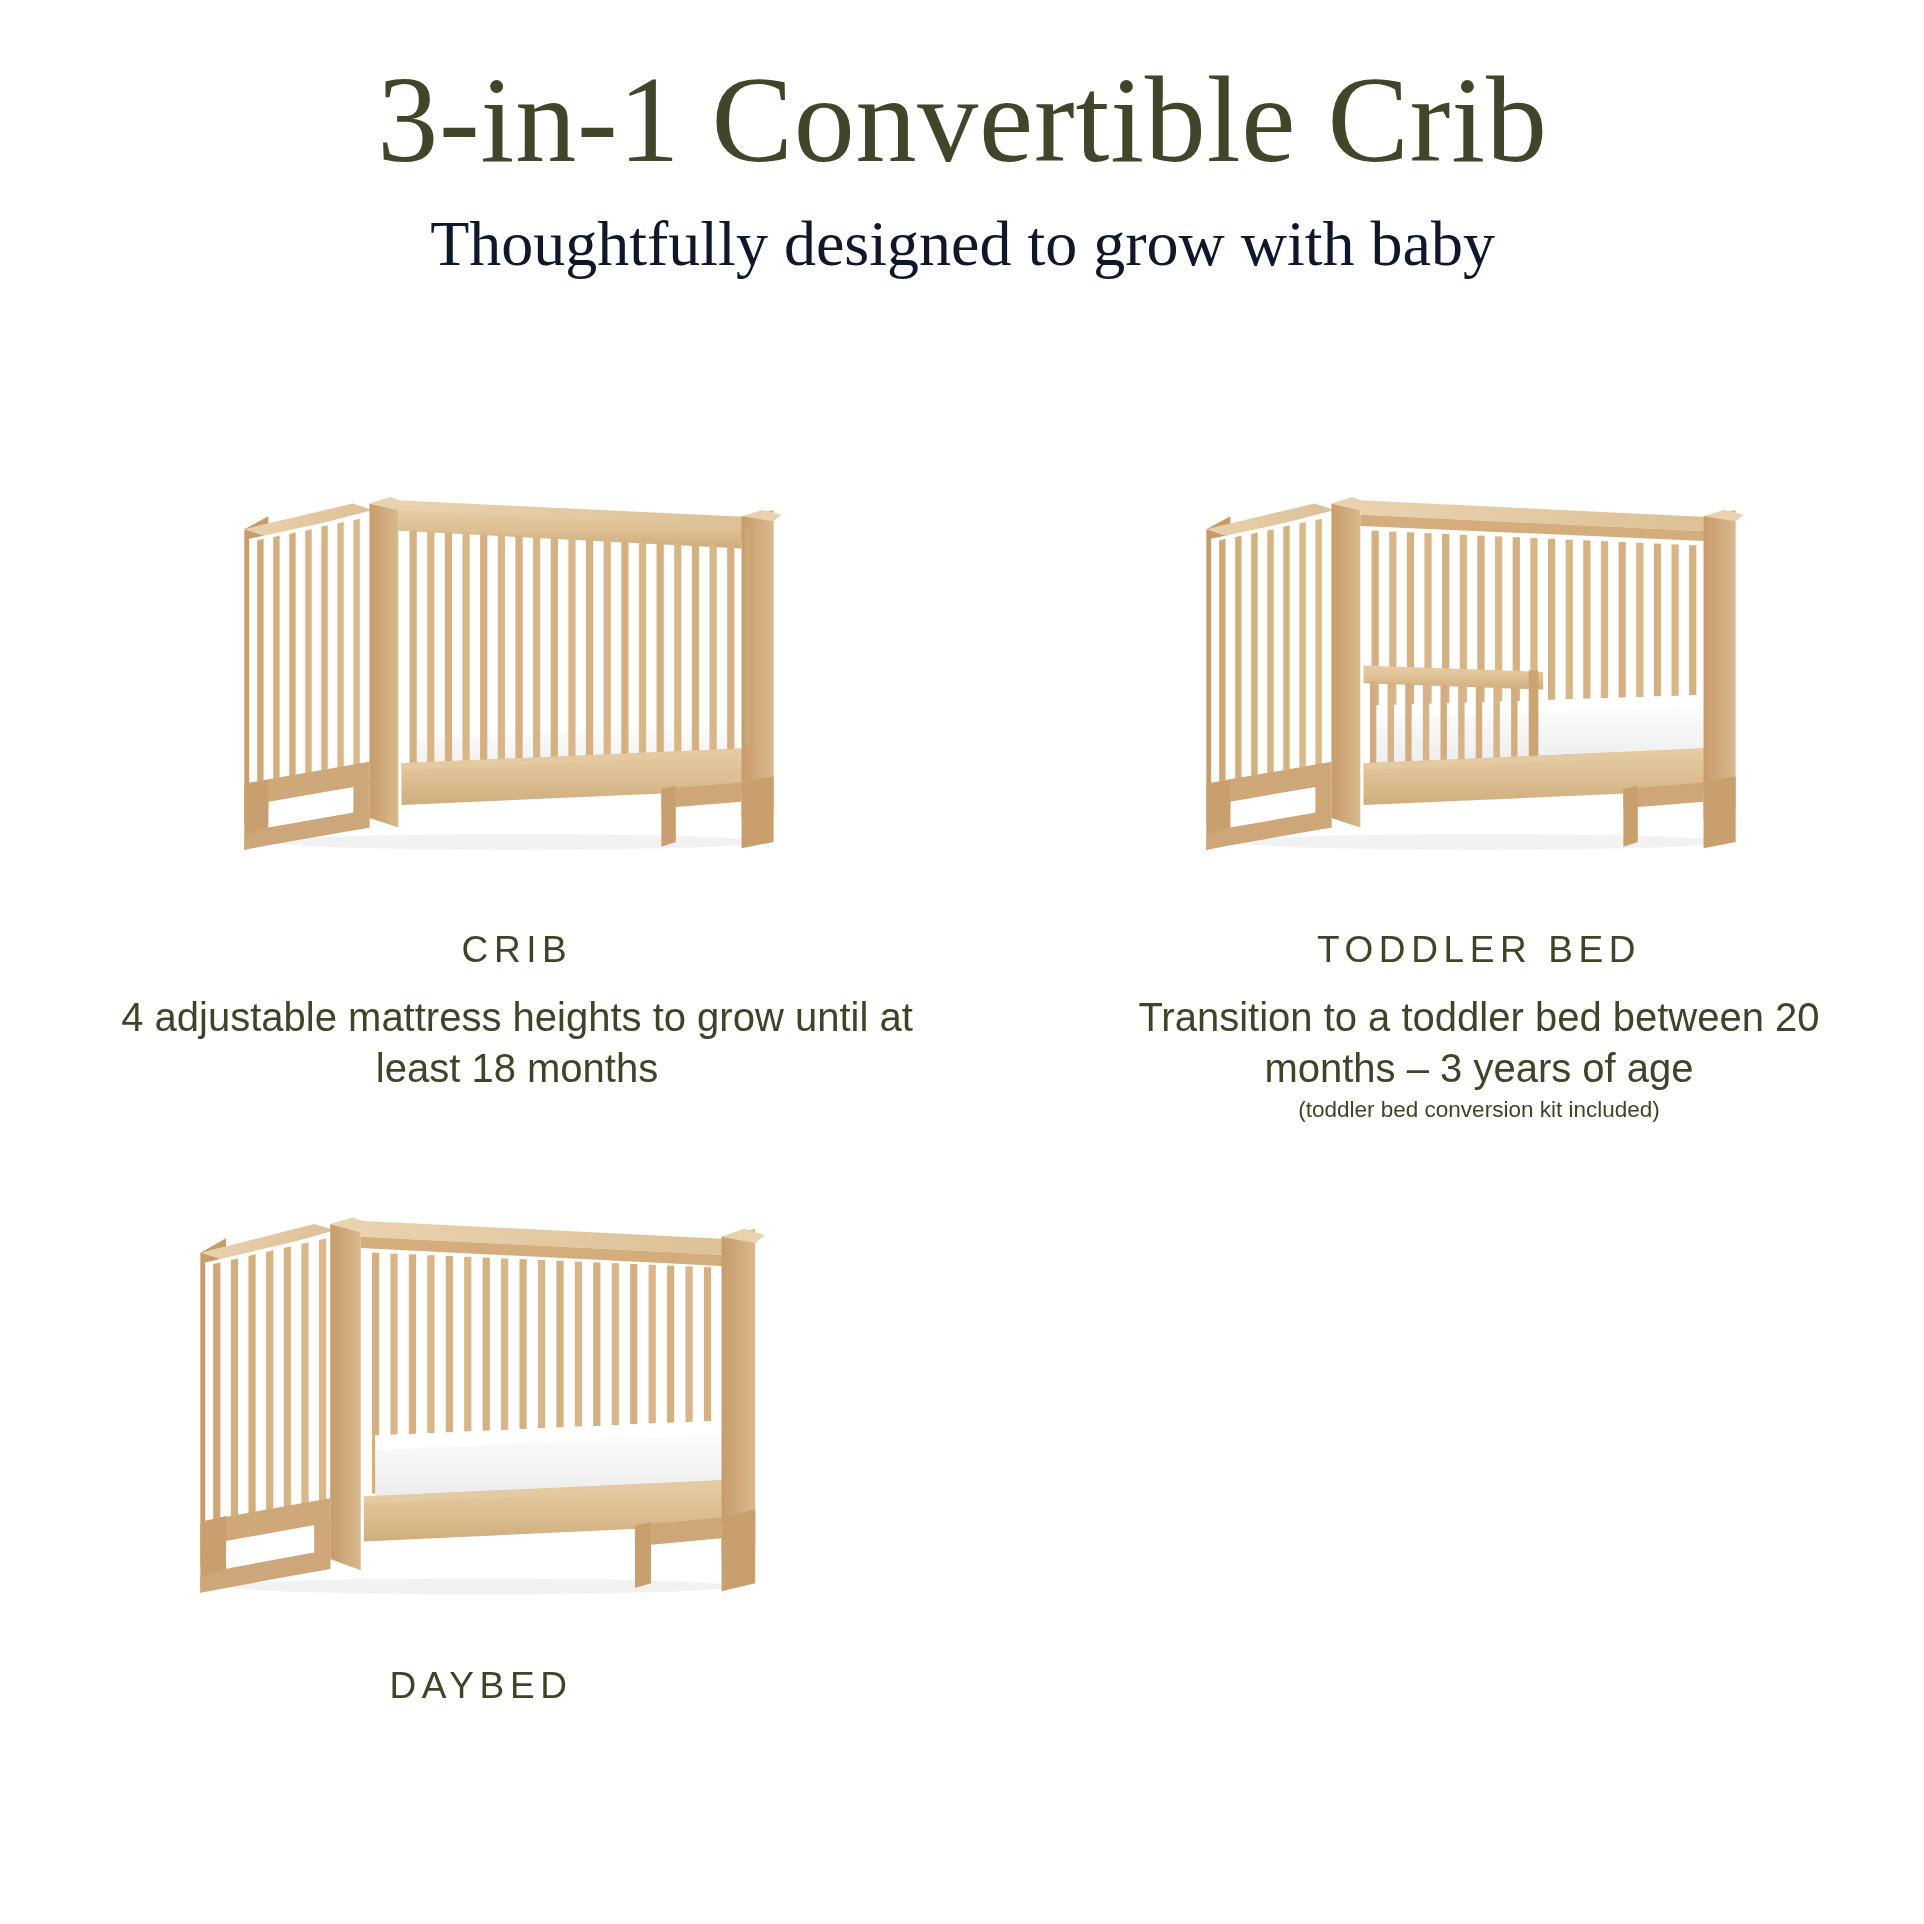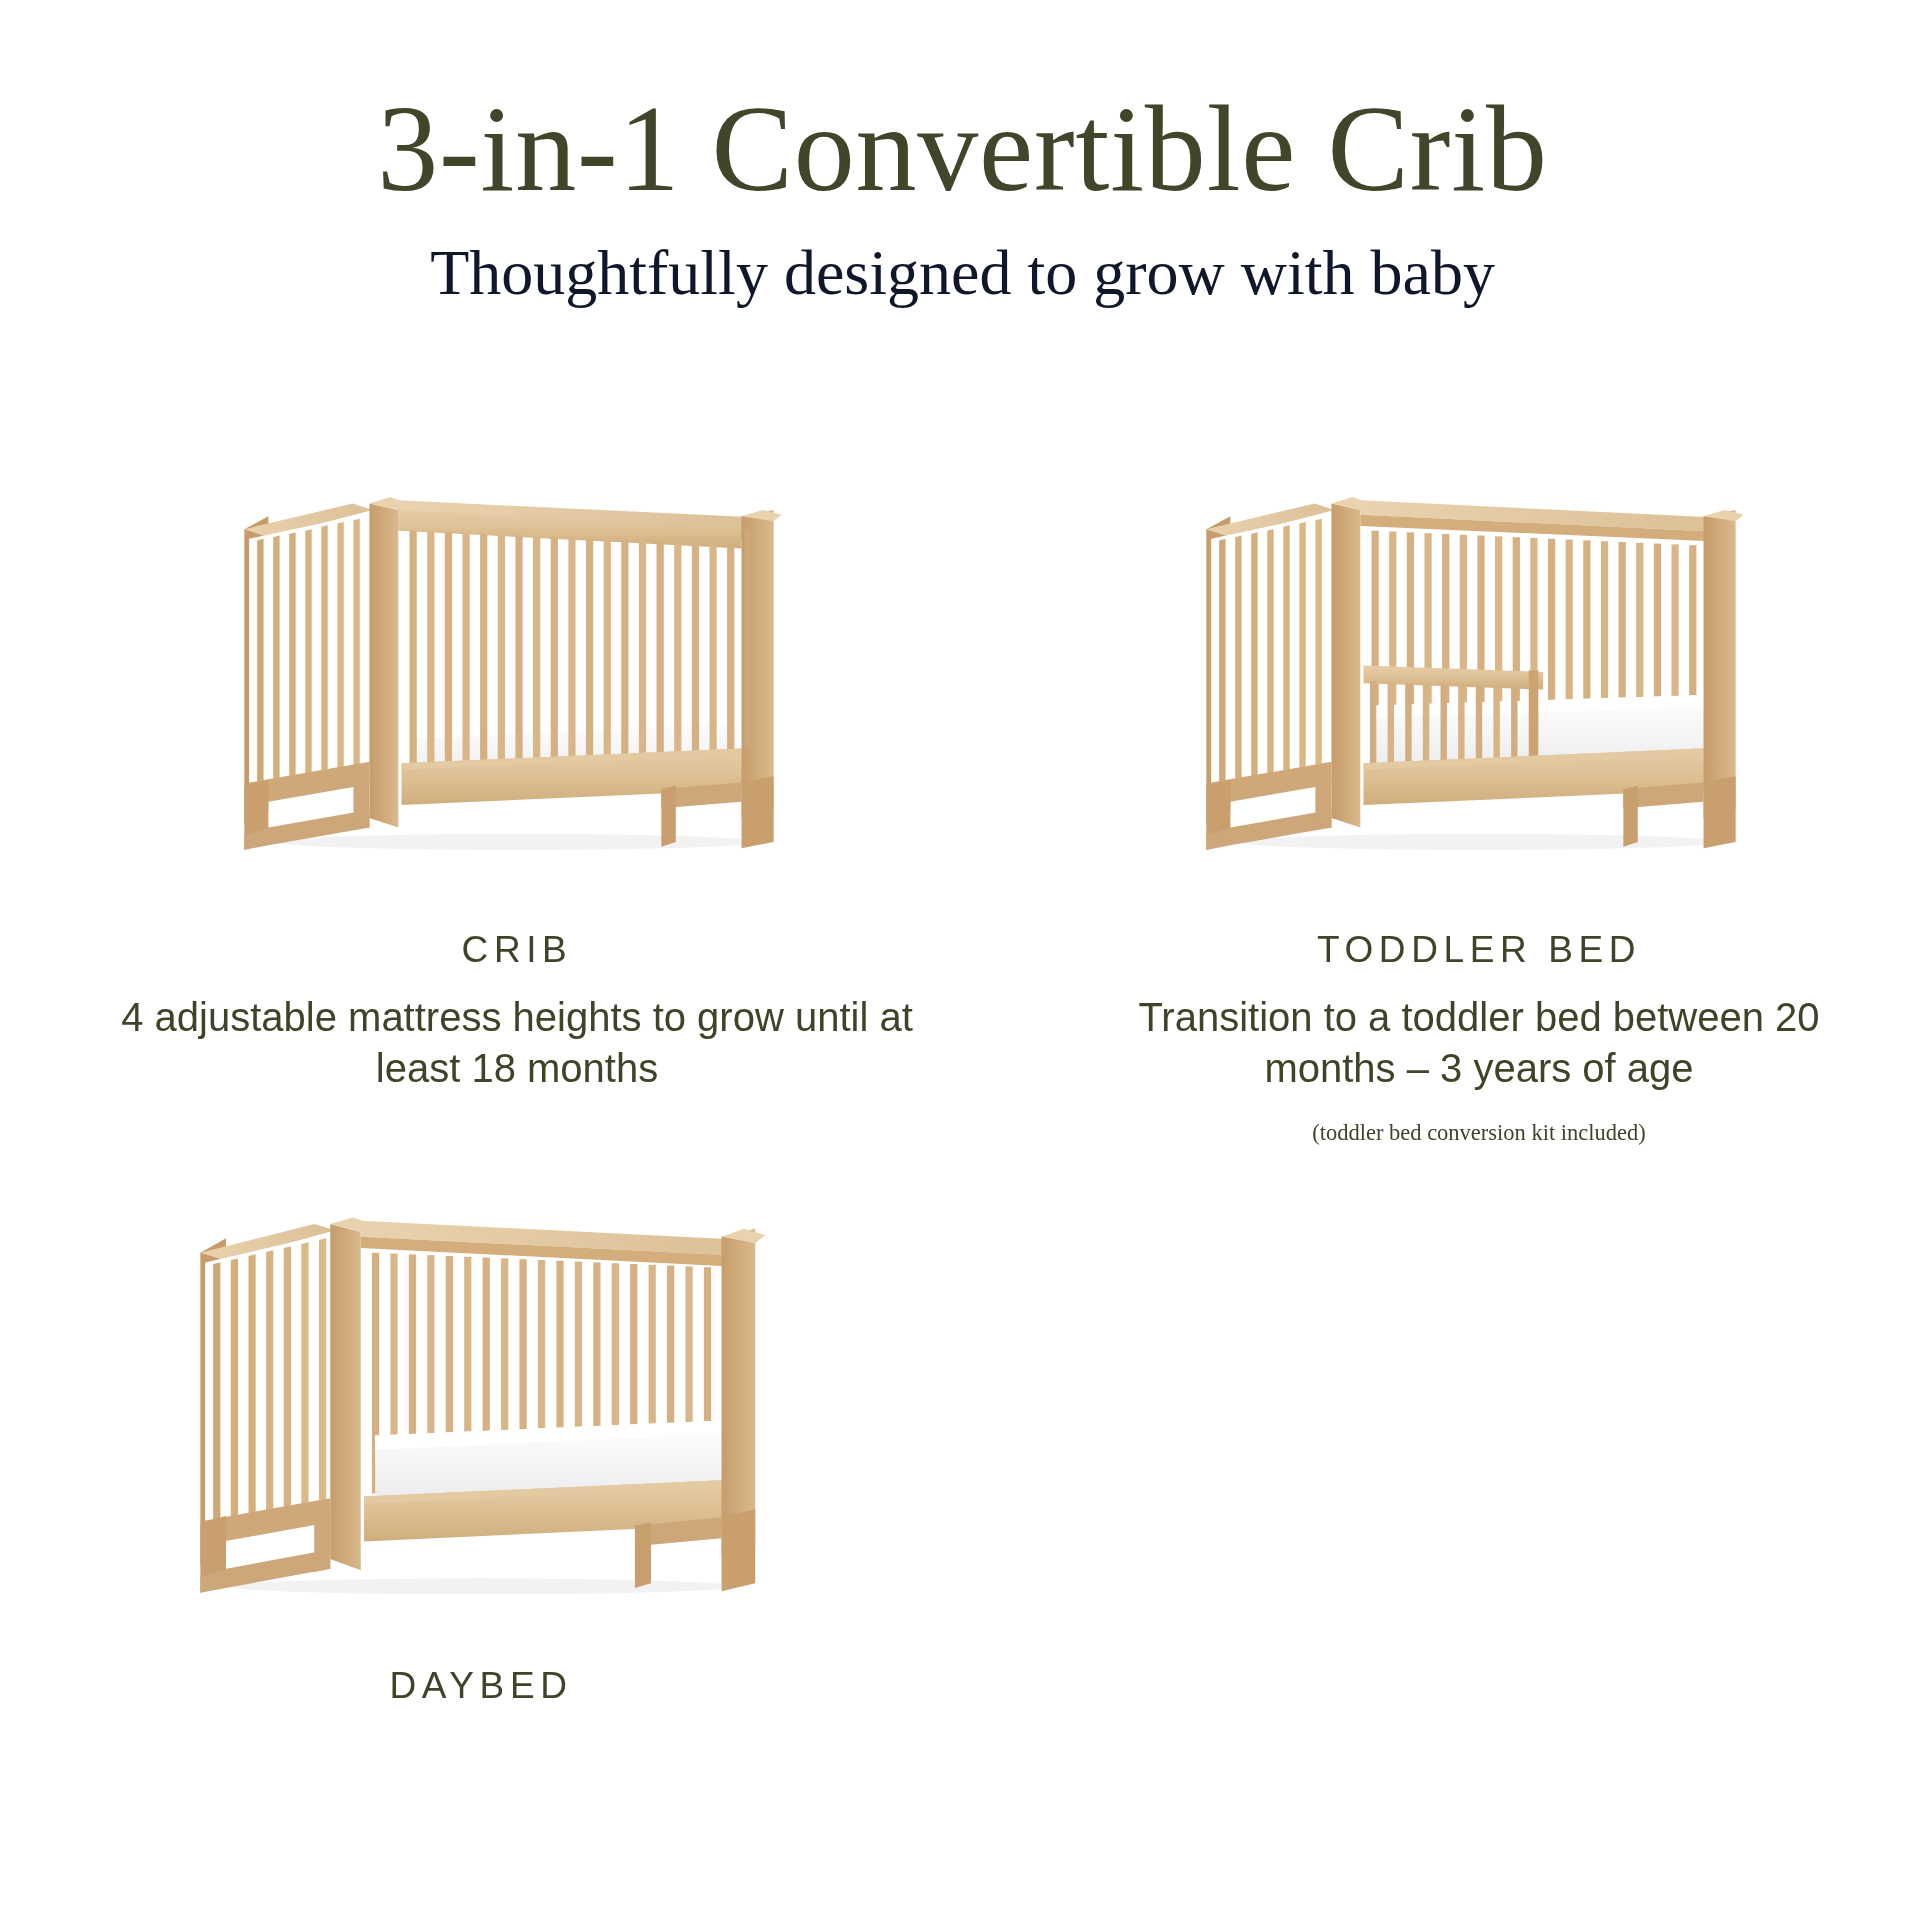--- a/index.html
+++ b/index.html
@@ -17,21 +17,21 @@
   }
   .page {
     width: 1925px;
     height: 1925px;
     position: relative;
     background: #ffffff;
   }
 
   
   .header {
-    padding-top: 87px;
+    padding-top: 58px;
     text-align: center;
   }
   .main-title {
     font-family: "Liberation Serif", "DejaVu Serif", serif;
     font-size: 122px;
     line-height: 1.02;
     letter-spacing: 0.8px;
     color: #41462a;
     margin: 0;
     font-weight: 400;
@@ -97,22 +97,22 @@
     line-height: 1.28;
     color: #3f4428;
     margin: 0;
     font-family: Liberation Sans, sans-serif;
     max-width: 802px;
   }
   .cap-note {
     font-size: 22.5px;
     line-height: 1.3;
     color: #3f4428;
-    margin: 24px 0 0 0;
-    font-family: Liberation Serif, serif;
+    margin: 1px 0 0 0;
+    font-family: Liberation Sans, sans-serif;
   }
   .caption-bottom { margin-top: 53px; }
 </style>
 </head>
 <body>
 
 <div class="page">
 
   <div class="header">
     <h1 class="main-title">3-in-1 Convertible Crib</h1>

